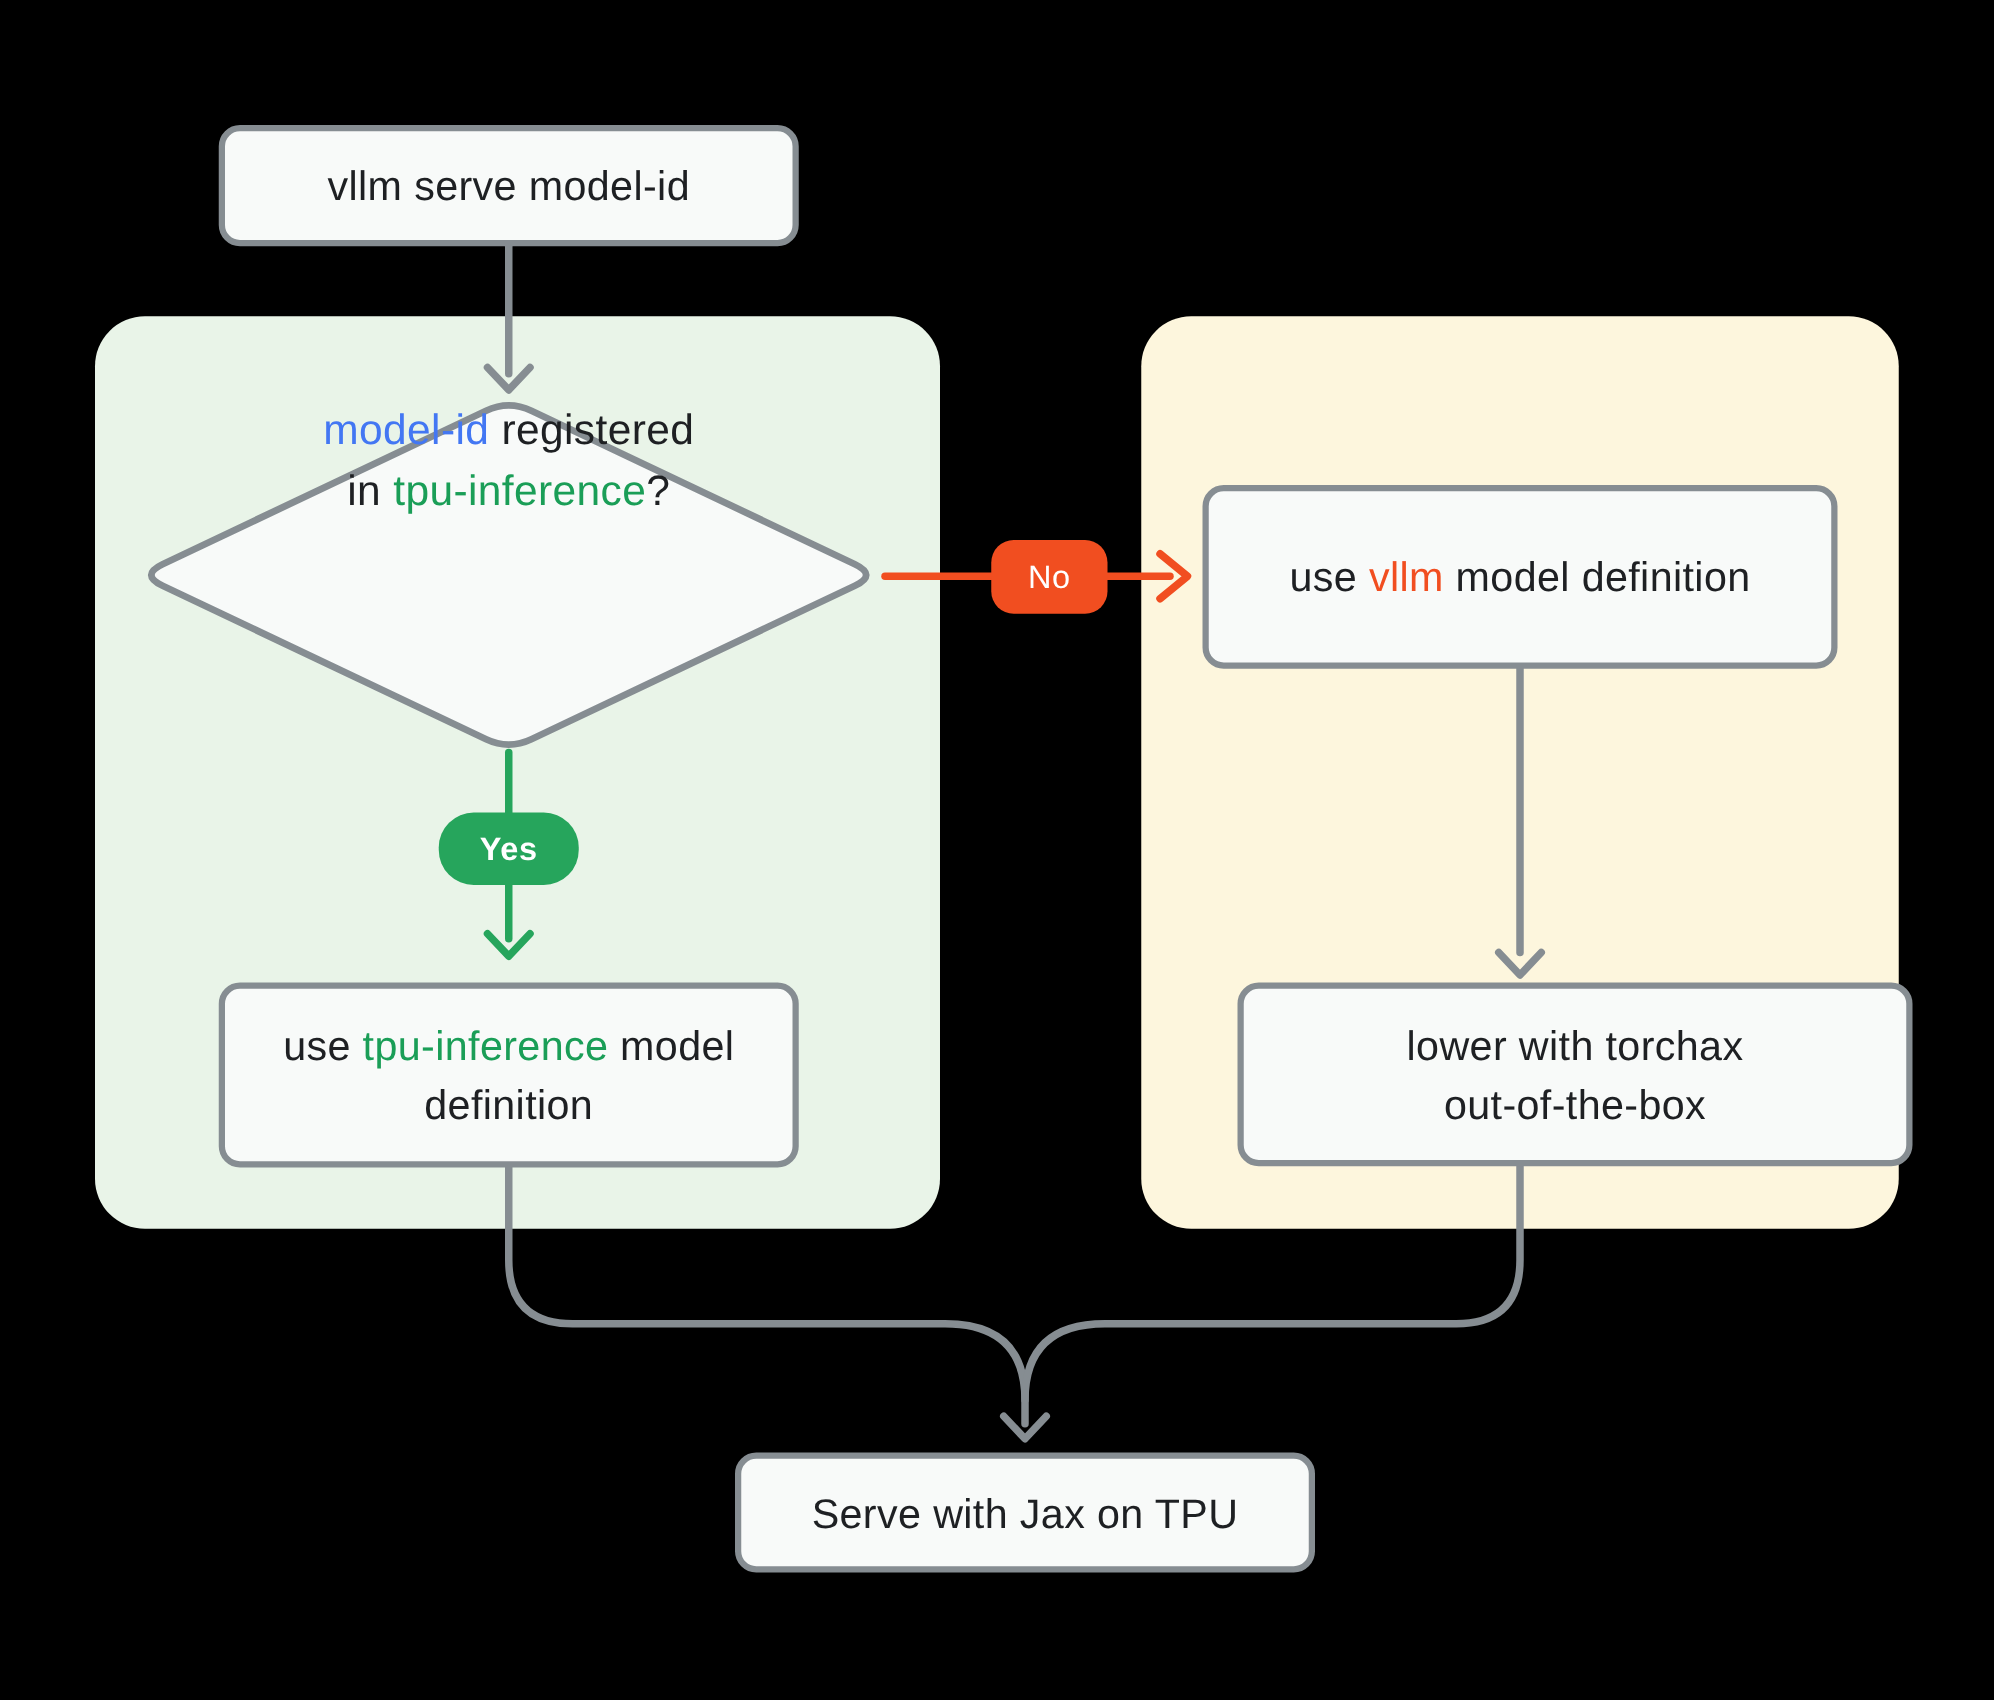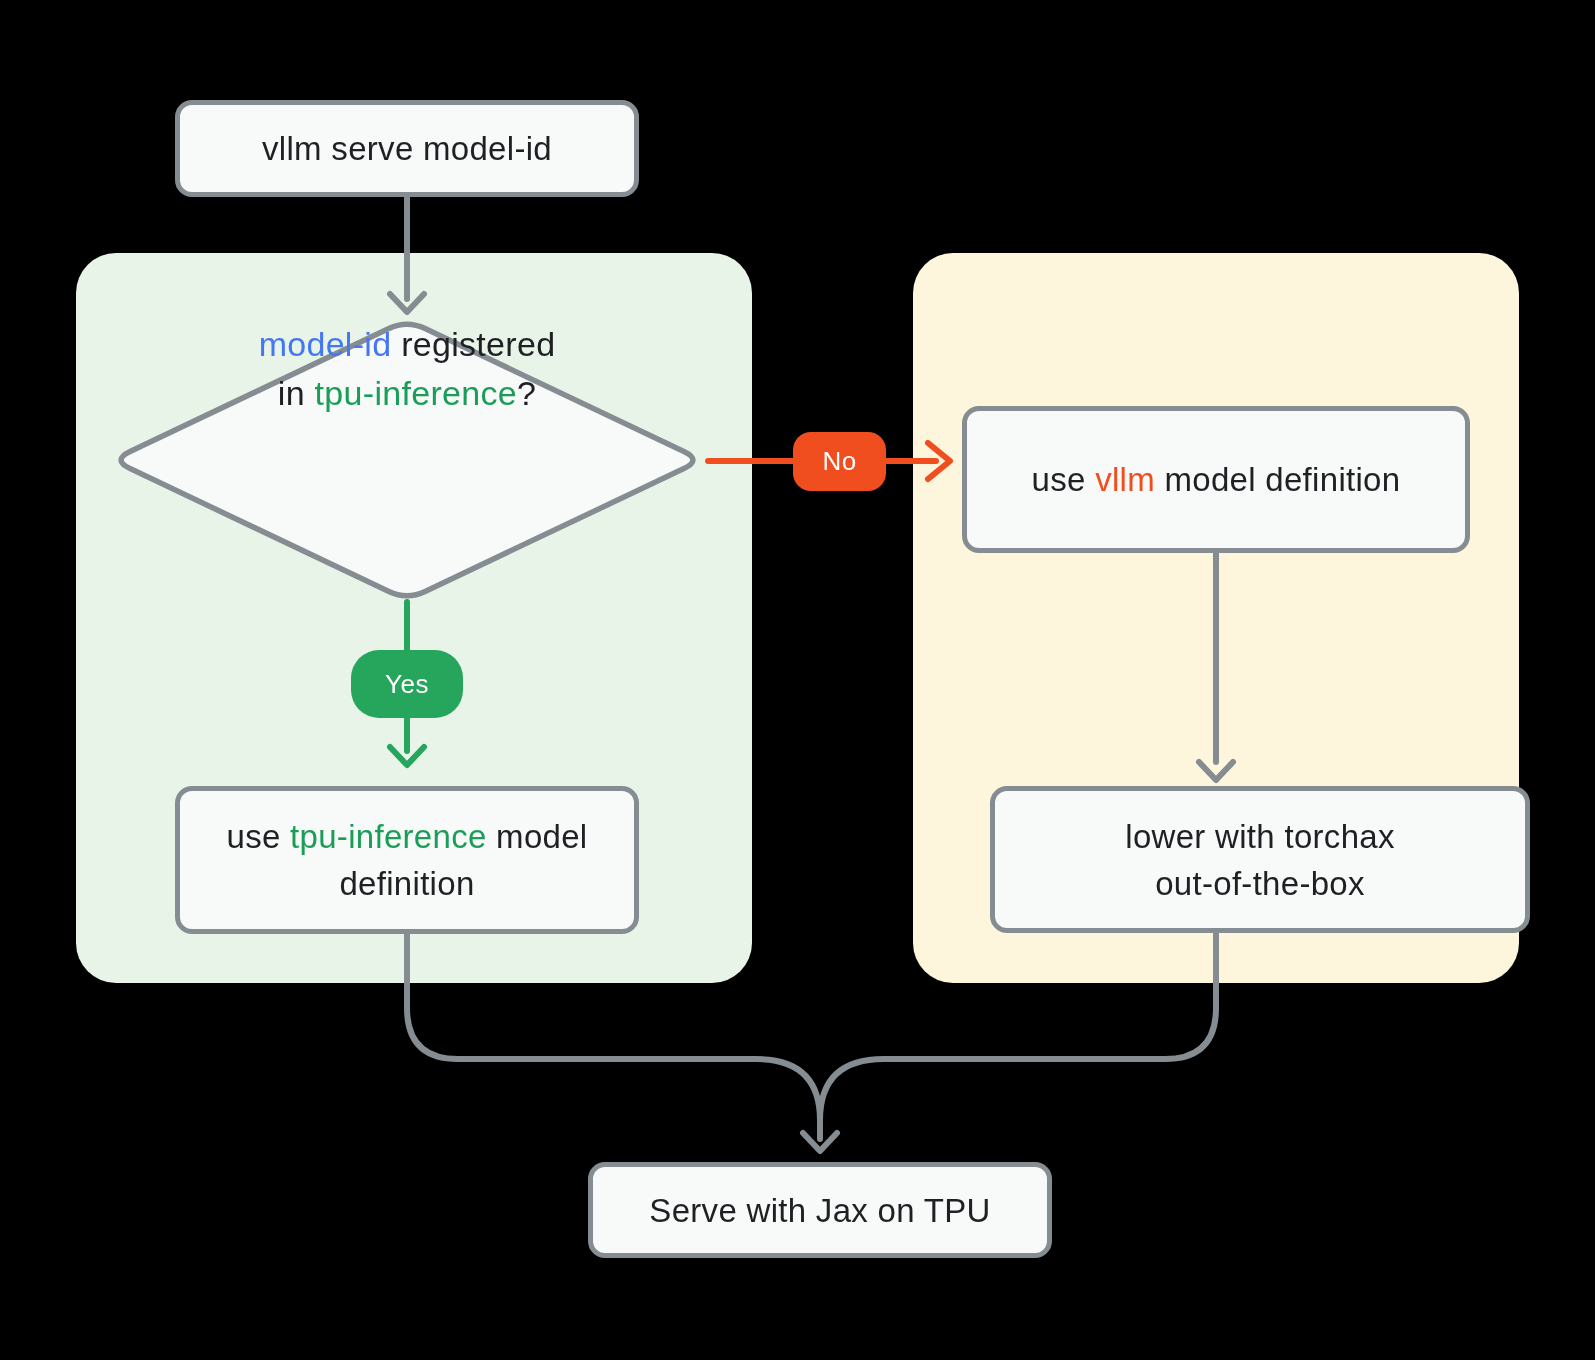--- a/index.html
+++ b/index.html
@@ -19,38 +19,38 @@
   .w-orange { stroke:var(--ui-orange); }
 
   .node {
     position:absolute; box-sizing:border-box;
     background:var(--node-bg); border:5px solid var(--node-border); border-radius:17px;
     display:flex; flex-direction:column; align-items:center; justify-content:center;
     text-align:center; font-size:33px; line-height:47px; letter-spacing:.3px;
   }
   #node-start   { left:175px; top:100px;  width:464px; height:97px;  }
   #node-use-tpu { left:175px; top:786px;  width:464px; height:148px; }
-  #node-use-vllm{ left:962px; top:388px;  width:508px; height:147px;margin-top:18px; }
+  #node-use-vllm{ left:962px; top:388px;  width:508px; height:147px; }
   #node-torchax { left:978px; top:786px;  width:540px; height:147px;margin-left:12px; }
   #node-serve   { left:588px; top:1162px; width:464px; height:96px;  }
 
   #decision-wrap { position:absolute; left:112px; top:320px; width:590px; height:280px; }
   #decision-wrap svg { position:absolute; left:-6px; top:-6px; }
   #decision-text {
     position:absolute; inset:0; display:flex; flex-direction:column;
     align-items:center; justify-content:flex-start; text-align:center;
     font-size:34px; line-height:49px; letter-spacing:.3px;
   }
   .diamond-shape { fill:var(--node-bg); stroke:var(--node-border); stroke-width:5.5; stroke-linejoin:round; }
 
   .badge {
     position:absolute; display:flex; align-items:center; justify-content:center;
     color:var(--badge-text); font-size:26px; letter-spacing:.5px;
   }
-  #badge-yes { left:351px; top:650px; width:112px; height:68px; background:var(--ui-green);  border-radius:28px; }
+  #badge-yes { left:351px; top:650px; width:112px; height:58px; background:var(--ui-green);  border-radius:28px;font-weight:bold; }
   #badge-no  { left:793px; top:432px; width:93px;  height:59px; background:var(--ui-orange); border-radius:18px; }
 
   .t-blue   { color:var(--text-blue); }
   .t-green  { color:var(--text-green); }
   .t-orange { color:var(--ui-orange); }
 </style>
 </head>
 <body>
 
 <div id="stage">

